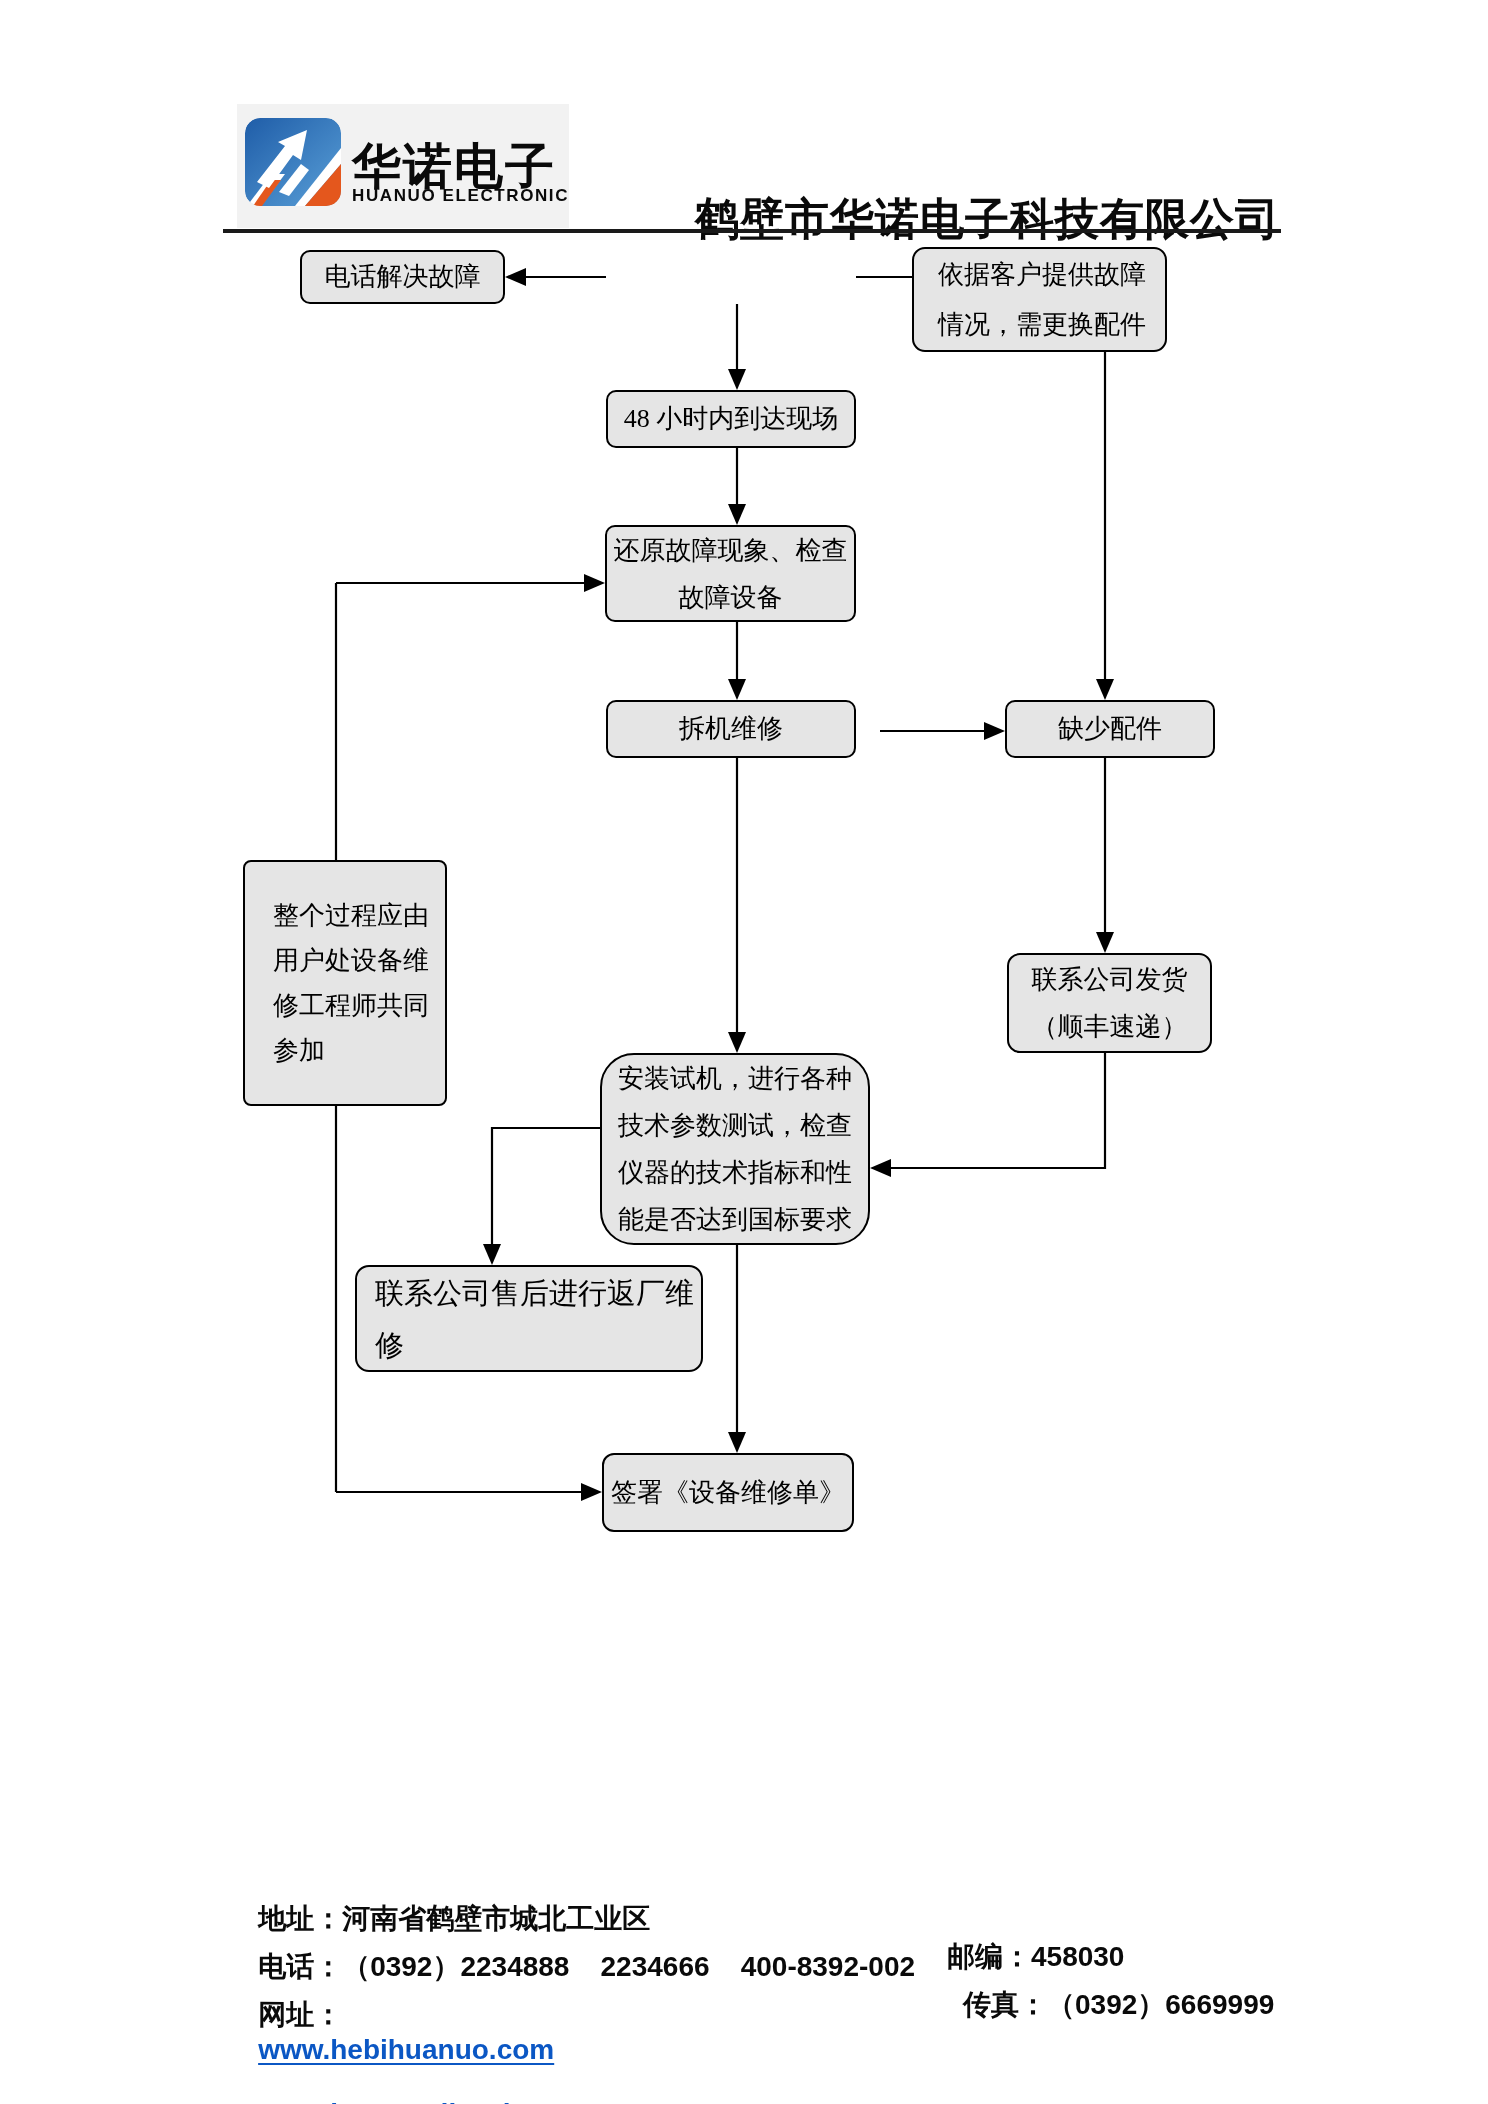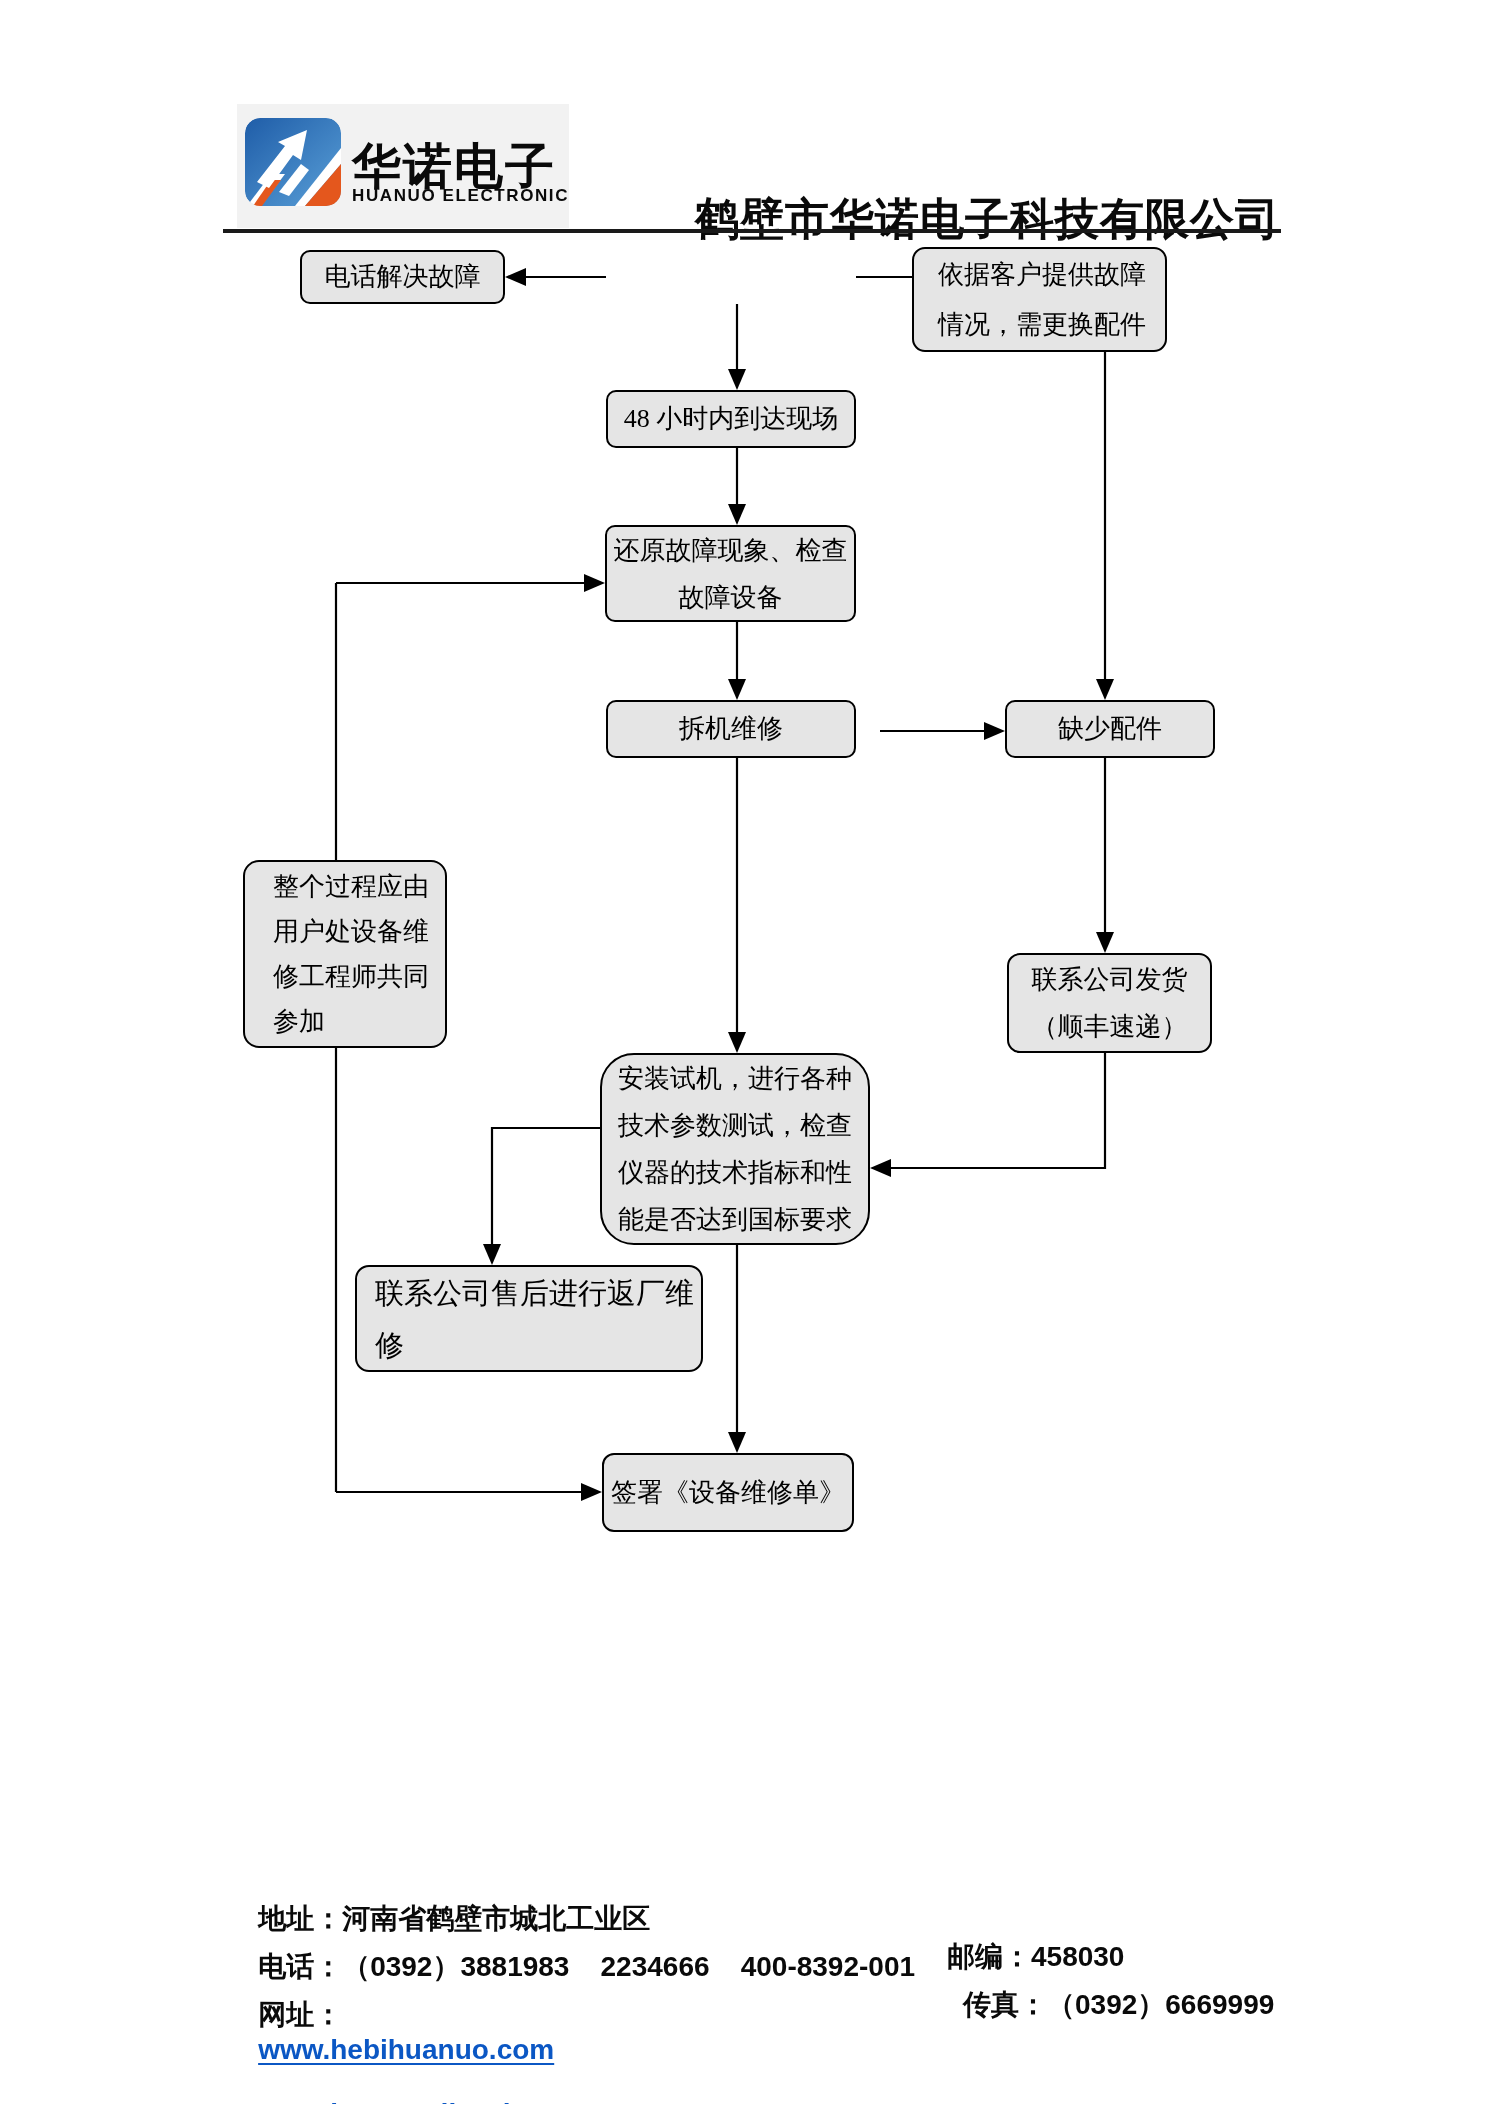--- a/index.html
+++ b/index.html
@@ -149,21 +149,21 @@
 
   <div class="node" style="left:606px;top:390px;width:250px;height:58px;">48 小时内到达现场</div>
 
   <div class="node" style="left:605px;top:525px;width:251px;height:97px;line-height:47px;">还原故障现象、检查
 故障设备</div>
 
   <div class="node" style="left:606px;top:700px;width:250px;height:58px;">拆机维修</div>
 
   <div class="node" style="left:1005px;top:700px;width:210px;height:58px;">缺少配件</div>
 
-  <div class="node align-left" style="left:243px;top:860px;width:204px;height:188px;padding-left:28px;line-height:45px;border-radius:16px;">整个过程应由
+  <div class="node align-left" style="left:243px;top:860px;width:204px;height:246px;padding-left:28px;line-height:45px;border-radius:8px;">整个过程应由
 用户处设备维
 修工程师共同
 参加</div>
 
   <div class="node" style="left:1007px;top:953px;width:205px;height:100px;line-height:47px;border-radius:13px;">联系公司发货
 （顺丰速递）</div>
 
   <div class="node" style="left:600px;top:1053px;width:270px;height:192px;line-height:47px;border-radius:34px;">安装试机，进行各种
 技术参数测试，检查
 仪器的技术指标和性
@@ -173,21 +173,21 @@
 修</div>
 
   <div class="node" style="left:602px;top:1453px;width:252px;height:79px;border-radius:12px;">签署《设备维修单》</div>
 
   <div class="footer-row" style="top:1868px;">
     <span>地址：河南省鹤壁市城北工业区</span>
     <span class="col2" style="left:720px;">邮编：458030</span>
   </div>
 
   <div class="footer-row" style="top:1916px;">
-    <span>电话：（0392）3881983    2234666    400-8392-001</span>
+    <span>电话：（0392）2234888    2234666    400-8392-002</span>
     <span class="col2" style="left:736px;">传真：（0392）6669999</span>
   </div>
 
   <div class="footer-row" style="top:1964px;">
     <span>网址：</span>
     <a class="weblink">www.hebihuanuo.com</a>
     <span>        </span>
     <a class="weblink">www.huanuodianzi.com</a>
   </div>
 

